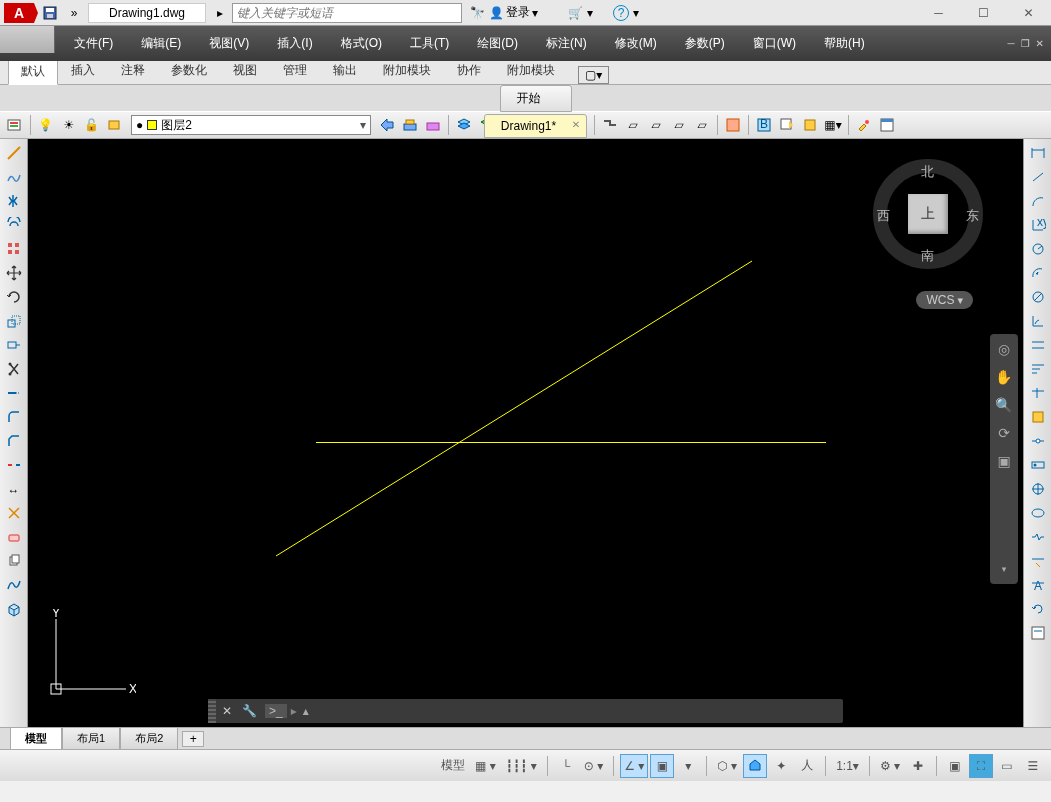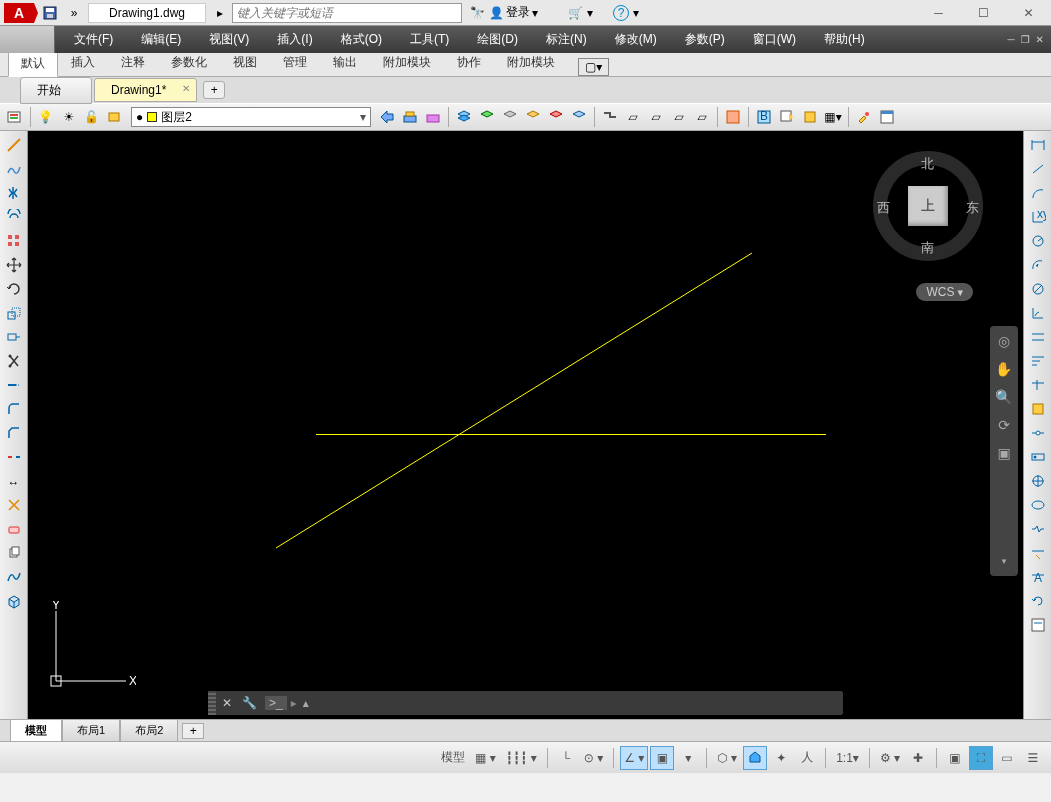--- a/index.html
+++ b/index.html
@@ -6,30 +6,30 @@
 body { width:1051px; height:802px; background:#f0f0f0; overflow:hidden; position:relative; }
 .titlebar { height:26px; background:#e8e8e8; display:flex; align-items:center; border-bottom:1px solid #999; }
 .app-logo { width:30px; height:20px; margin:2px 4px; background:#c00; color:#fff; font-weight:bold; display:flex; align-items:center; justify-content:center; font-size:14px; position:relative; }
 .app-logo::after{content:'';position:absolute;right:-4px;top:0;width:0;height:0;border-top:10px solid transparent;border-bottom:10px solid transparent;border-left:4px solid #c00;}
 .qat-btn { width:22px; height:22px; display:flex; align-items:center; justify-content:center; margin:0 1px; border:1px solid transparent; }
 .title-file { background:#fff; padding:2px 20px; margin:0 2px; border:1px solid #ccc; }
 .title-search { flex:0 0 230px; height:20px; border:1px solid #999; background:#fff; padding:2px 4px; font-style:italic; color:#3b82f6; }
 .title-seg { display:flex; align-items:center; gap:4px; margin-left:8px; }
 .wincontrols { margin-left:auto; display:flex; }
 .wincontrols div { width:45px; height:26px; display:flex; align-items:center; justify-content:center; color:#555;}
-.menubar { height:27px; background:linear-gradient(#5a5a5a,#3a3a3a); display:flex; align-items:center; padding-left:60px; position:relative;}
+.menubar { height:35px; background:linear-gradient(#5a5a5a,#3a3a3a); display:flex; align-items:center; padding-left:60px; position:relative;}
 .menubar-corner{position:absolute;left:0;top:0;width:55px;height:27px;background:linear-gradient(#d0d0d0,#b0b0b0);border-right:1px solid #666;}
 .menu-item { color:#fff; padding:0 14px; height:27px; display:flex; align-items:center; }
 .menubar .mdi{margin-left:auto;display:flex;padding-right:4px;}
 .menubar .mdi span{color:#ccc;padding:0 3px;font-size:10px;cursor:pointer;}
 .ribbon-tabs { height:24px; background:#e8e8e8; display:flex; align-items:flex-end; padding-left:8px; border-bottom:1px solid #aaa;}
 .rtab { padding:4px 12px; color:#333; border:1px solid transparent;}
 .rtab.active { background:#fff; border:1px solid #aaa; border-bottom:1px solid #fff; margin-bottom:-1px;}
 .rtab-extras{margin-left:10px;display:flex;align-items:center;gap:4px;}
-.filetabs { height:26px; background:#ddd; display:flex; align-items:center; padding-left:20px; gap:2px;}
+.filetabs { height:26px; background:#ddd; display:flex; align-items:center; padding-left:20px; gap:2px;flex-direction:column;}
 .ftab { background:linear-gradient(#f8f8f8,#e0e0e0); padding:4px 30px 4px 16px; border:1px solid #aaa; border-radius:3px 3px 0 0; position:relative;}
 .ftab.active{background:#fef9c3;}
 .ftab .close{position:absolute;right:6px;top:4px;color:#888;font-size:10px;}
 .ftab-add{width:22px;height:18px;background:#eee;border:1px solid #aaa;border-radius:3px;display:flex;align-items:center;justify-content:center;margin-left:4px;}
 .toolbar-row { height:28px; background:linear-gradient(#f4f4f4,#dedede); border-top:1px solid #fff; border-bottom:1px solid #aaa; display:flex; align-items:center; padding:0 4px; gap:1px;}
 .tb-btn { width:22px; height:22px; display:flex; align-items:center; justify-content:center; border:1px solid transparent;}
 .tb-sep{width:1px;height:20px;background:#aaa;margin:0 3px;}
 .layer-combo{width:240px;height:20px;border:1px solid #888;background:#fff;display:flex;align-items:center;padding:0 4px;gap:4px;margin:0 4px;}
 .layer-swatch{width:10px;height:10px;background:#ffff00;border:1px solid #333;}
 .layer-combo .dd{margin-left:auto;color:#555;}

